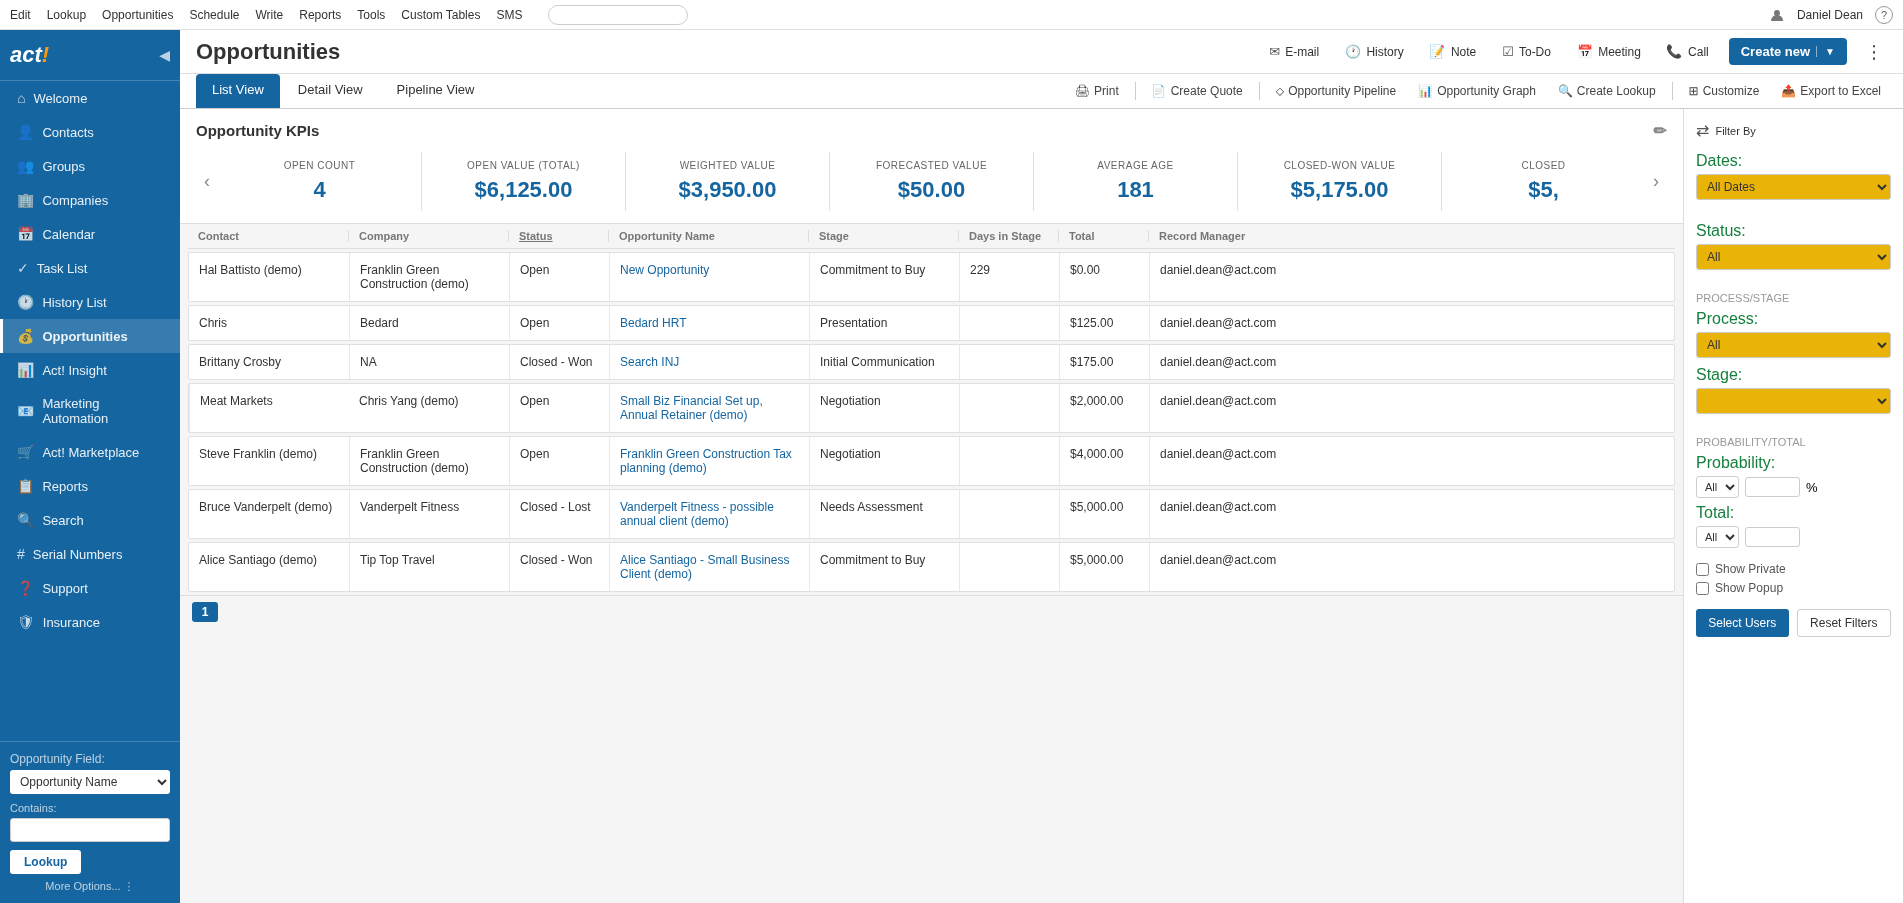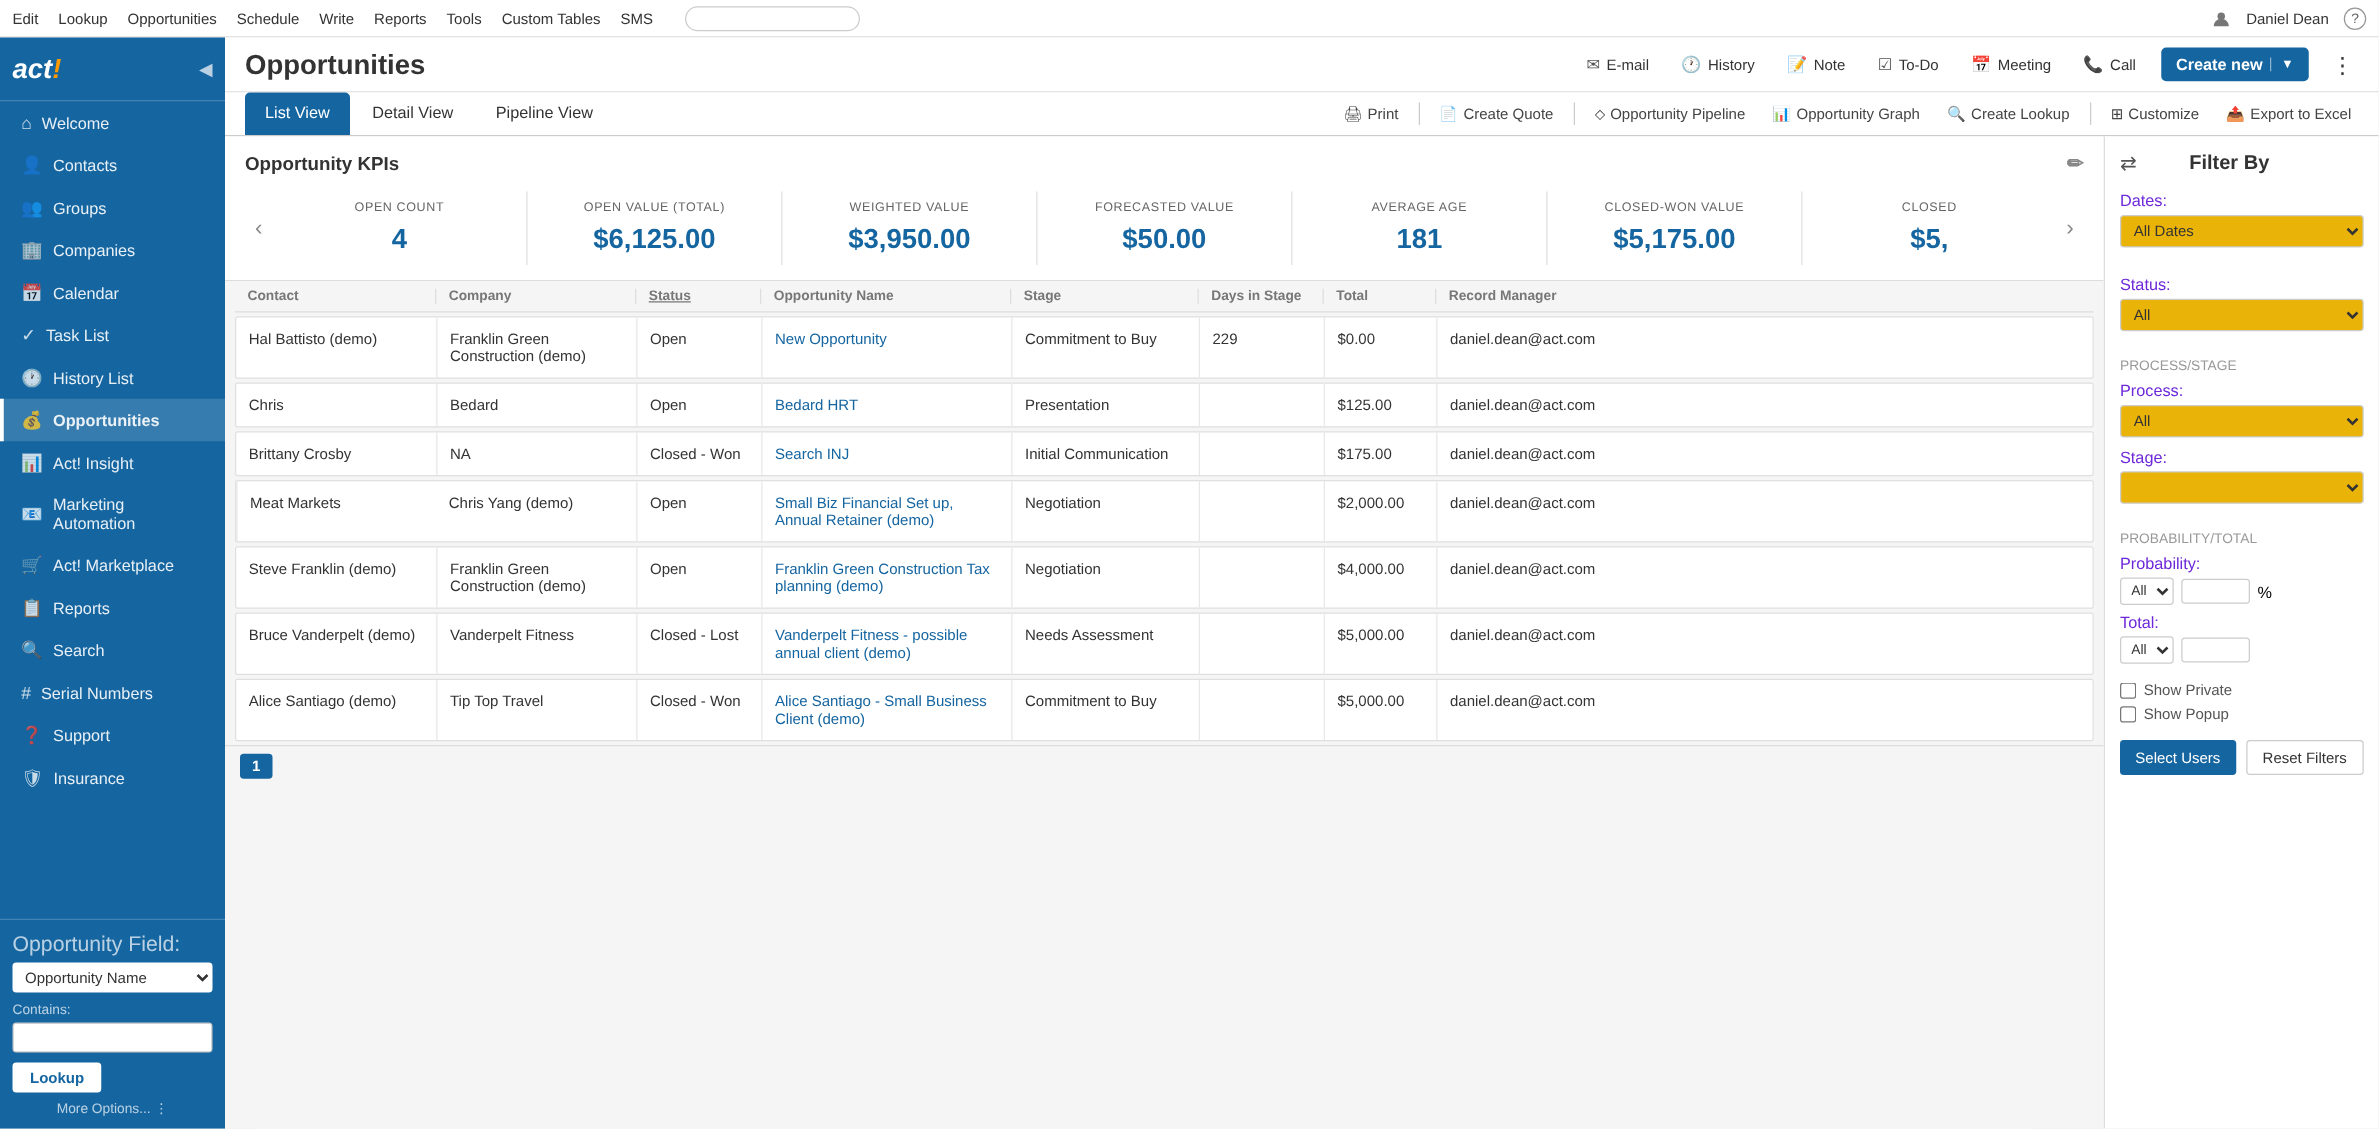--- a/index.html
+++ b/index.html
@@ -84,21 +84,21 @@
       border-left: 3px solid transparent;
     }
     .sidebar-item.active { background: rgba(255,255,255,0.15); border-left-color: #fff; font-weight: bold; }
     .sidebar-item-icon { margin-right: 8px; font-size: 14px; opacity: 0.85; }
 
     
     .sidebar-bottom {
       border-top: 1px solid rgba(255,255,255,0.2);
       padding: 10px;
     }
-    .field-label { font-size: 17px; color: rgba(255,255,255,0.7); margin-bottom: 4px; }
+    .field-label { font-size: 12px; color: rgba(255,255,255,0.7); margin-bottom: 4px; }
     .field-select {
       width: 100%;
       background: #fff;
       border: none;
       border-radius: 3px;
       padding: 4px 6px;
       font-size: 12px;
       color: #333;
       cursor: pointer;
     }
@@ -315,24 +315,24 @@
       overflow-y: auto;
       padding: 12px;
     }
     .filter-panel-header {
       display: flex;
       align-items: center;
       gap: 6px;
       margin-bottom: 12px;
     }
     .filter-icon { font-size: 16px; color: #555; }
-    .filter-title { font-size: 16px; font-weight: 700; color: #333; margin-left: 36px; }
+    .filter-title { font-size: 11px; font-weight: 400; color: #333; }
     .filter-section { margin-bottom: 14px; }
     .filter-section-label { font-size: 11px; color: #999; text-transform: uppercase; margin-bottom: 6px; }
-    .filter-input-label { font-size: 13px; color: #6d28d9; margin-bottom: 4px; }
+    .filter-input-label { font-size: 16px; color: #15803d; margin-bottom: 4px; }
     .filter-select {
       width: 100%;
       border: 1px solid #ccc;
       border-radius: 3px;
       padding: 4px 6px;
       font-size: 12px;
       color: #333;
       background: #eab308;
       margin-bottom: 8px;
       cursor: pointer;

